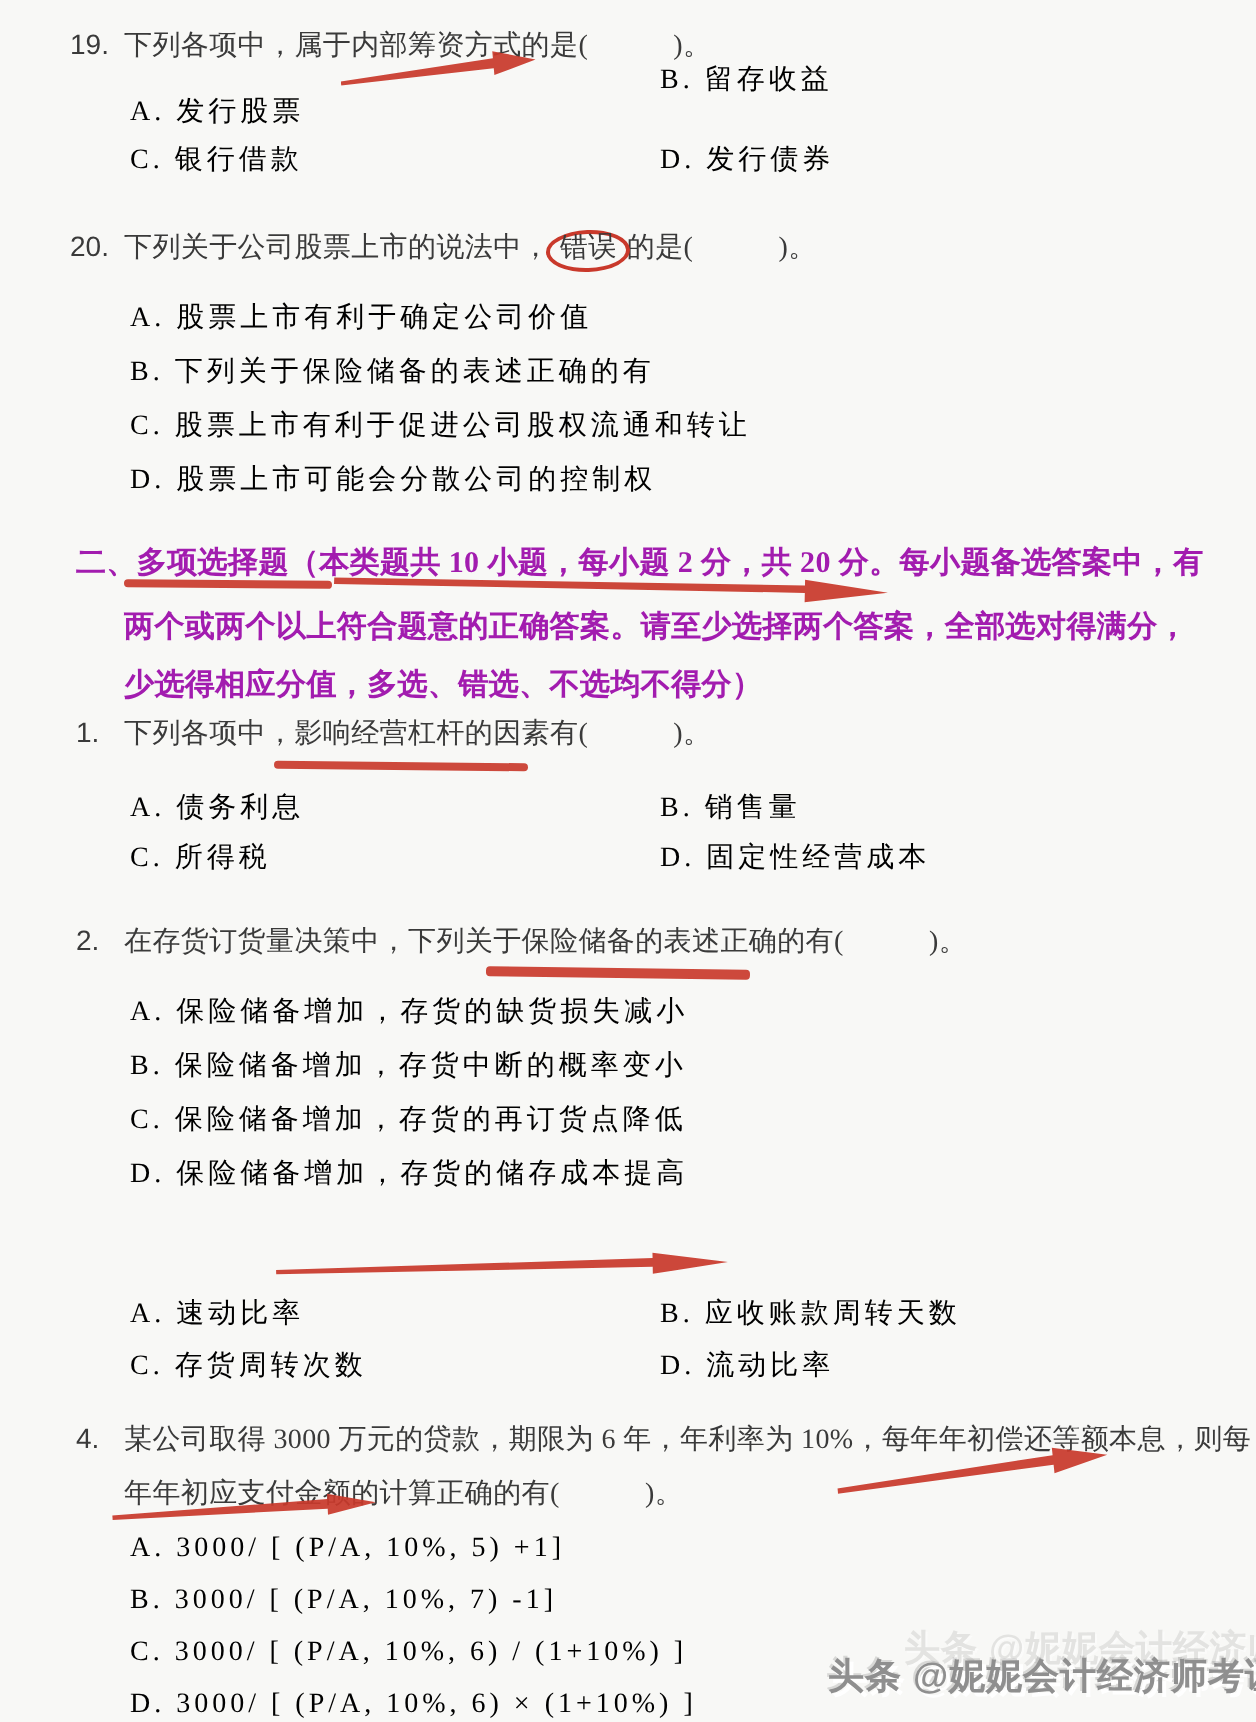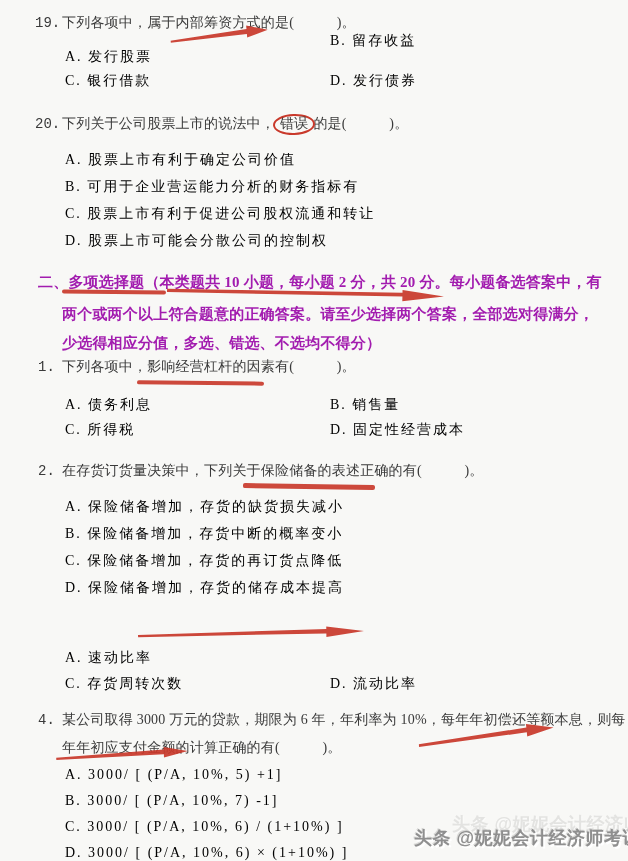--- a/index.html
+++ b/index.html
@@ -2,21 +2,21 @@
 <html><head>
 <meta charset="utf-8">
 <style>
   html,body{margin:0;padding:0;}
   body{background:#f8f8f6;font-family:"Liberation Serif","DejaVu Serif",serif;}
   .page{position:relative;width:628px;height:861px;background:#f8f8f6;overflow:hidden;color:#3d3d3d;}
   .abs{position:absolute;}
   .stem{font-size:14px;letter-spacing:0.2px;line-height:19px;color:#3a3a3a;white-space:nowrap;}
   .opt{font-size:14px;letter-spacing:2px;line-height:19px;color:#000000;white-space:nowrap;}
   .sec{font-size:15px;font-weight:bold;letter-spacing:0.2px;line-height:20px;color:#a21caf;white-space:nowrap;}
-  .qnum{font-family:Liberation Mono, monospace;display:inline-block;letter-spacing:0;}
+  .qnum{font-family:Liberation Sans, sans-serif;display:inline-block;letter-spacing:0;}
   .w27{width:27px;} .w24{width:24px;}
   .circled{display:inline-block;border:2.5px solid #c9392b;border-radius:50%;padding:0 5px 2px 5px;margin:-3px -2px -1px -2px;transform:rotate(-2deg);line-height:15px;}
   .redline{height:3.5px;background:#c9392b;border-radius:2px;opacity:0.92;}
   .arrow{opacity:0.92;}
   .watermark{font-family:"Liberation Sans","DejaVu Sans",sans-serif;font-weight:bold;font-size:18px;letter-spacing:0.5px;color:#8f8f8f;text-shadow:2px 2px 0 #ffffff,-1px -1px 0 rgba(70,70,70,0.18);white-space:nowrap;}
   .watermark-ghost{font-family:"Liberation Sans","DejaVu Sans",sans-serif;font-weight:bold;font-size:18px;letter-spacing:0.5px;color:#cfcfcd;opacity:0.5;text-shadow:1px 1px 0 #ffffff;white-space:nowrap;}
 </style>
 </head>
 <body>
 
@@ -30,21 +30,21 @@
     </svg>
   <div class="abs opt" style="top:47px;left:65px">A. 发行股票</div>
   <div class="abs opt" style="top:31px;left:330px">B. 留存收益</div>
   <div class="abs opt" style="top:71px;left:65px">C. 银行借款</div>
   <div class="abs opt" style="top:71px;left:330px">D. 发行债券</div>
 
   <div class="abs stem" style="top:114px;left:35px">
     <span class="qnum w27">20.</span><span>下列关于公司股票上市的说法中，</span><span class="circled">错误</span><span>的是(　　　)。</span>
   </div>
   <div class="abs opt" style="top:150px;left:65px">A. 股票上市有利于确定公司价值</div>
-  <div class="abs opt" style="top:177px;left:65px">B. 可用于企业营运能力分析的财务指标有</div>
+  <div class="abs opt" style="top:177px;left:65px">B. 下列关于保险储备的表述正确的有</div>
   <div class="abs opt" style="top:204px;left:65px">C. 股票上市有利于促进公司股权流通和转让</div>
   <div class="abs opt" style="top:231px;left:65px">D. 股票上市可能会分散公司的控制权</div>
 
   <div class="abs sec" style="top:272px;left:38px">
     <span>二、</span><span>多项选择题</span><span>（本类题共 10 小题，每小题 2 分，共 20 分。每小题备选答案中，有</span>
   </div>
   <div class="abs sec" style="top:304px;left:62px">两个或两个以上符合题意的正确答案。请至少选择两个答案，全部选对得满分，</div>
   <div class="abs sec" style="top:333px;left:62px">少选得相应分值，多选、错选、不选均不得分）</div>
   <div class="abs redline" style="left:62px;top:290px;width:104px;transform:rotate(0.5deg)"></div>
   <svg class="abs arrow" style="left:167px;top:286px;width:277px;height:15px;transform:rotate(1.2deg)" viewBox="0 0 120 16" preserveAspectRatio="none">
@@ -66,20 +66,21 @@
   <div class="abs redline" style="left:243px;top:484px;width:132px;height:4.5px;transform:rotate(0.8deg)"></div>
   <div class="abs opt" style="top:497px;left:65px">A. 保险储备增加，存货的缺货损失减小</div>
   <div class="abs opt" style="top:524px;left:65px">B. 保险储备增加，存货中断的概率变小</div>
   <div class="abs opt" style="top:551px;left:65px">C. 保险储备增加，存货的再订货点降低</div>
   <div class="abs opt" style="top:578px;left:65px">D. 保险储备增加，存货的储存成本提高</div>
 
   <svg class="abs arrow" style="left:138px;top:626px;width:226px;height:14px;transform:rotate(-1deg)" viewBox="0 0 120 16" preserveAspectRatio="none">
       <polygon points="0,8 100,5 100,2 120,8 100,14 100,10 0,10.5" fill="#c9392b"></polygon>
     </svg>
   <div class="abs opt" style="top:648px;left:65px">A. 速动比率</div>
+  <div class="abs opt" style="top:648px;left:330px">B. 应收账款周转天数</div>
   <div class="abs opt" style="top:674px;left:65px">C. 存货周转次数</div>
   <div class="abs opt" style="top:674px;left:330px">D. 流动比率</div>
 
   <div class="abs stem" style="top:710px;left:38px">
     <span class="qnum w24">4.</span><span>某公司取得 3000 万元的贷款，期限为 6 年，年利率为 10%，每年年初偿还等额本息，则每</span>
   </div>
   <div class="abs stem" style="top:738px;left:62px">年年初应支付金额的计算正确的有(　　　)。</div>
   <svg class="abs arrow" style="left:418px;top:726px;width:136px;height:17px;transform:rotate(-6deg)" viewBox="0 0 120 16" preserveAspectRatio="none">
       <polygon points="0,10.5 96,5.5 96,2 120,8 96,14 96,10 0,13" fill="#c9392b"></polygon>
     </svg>

